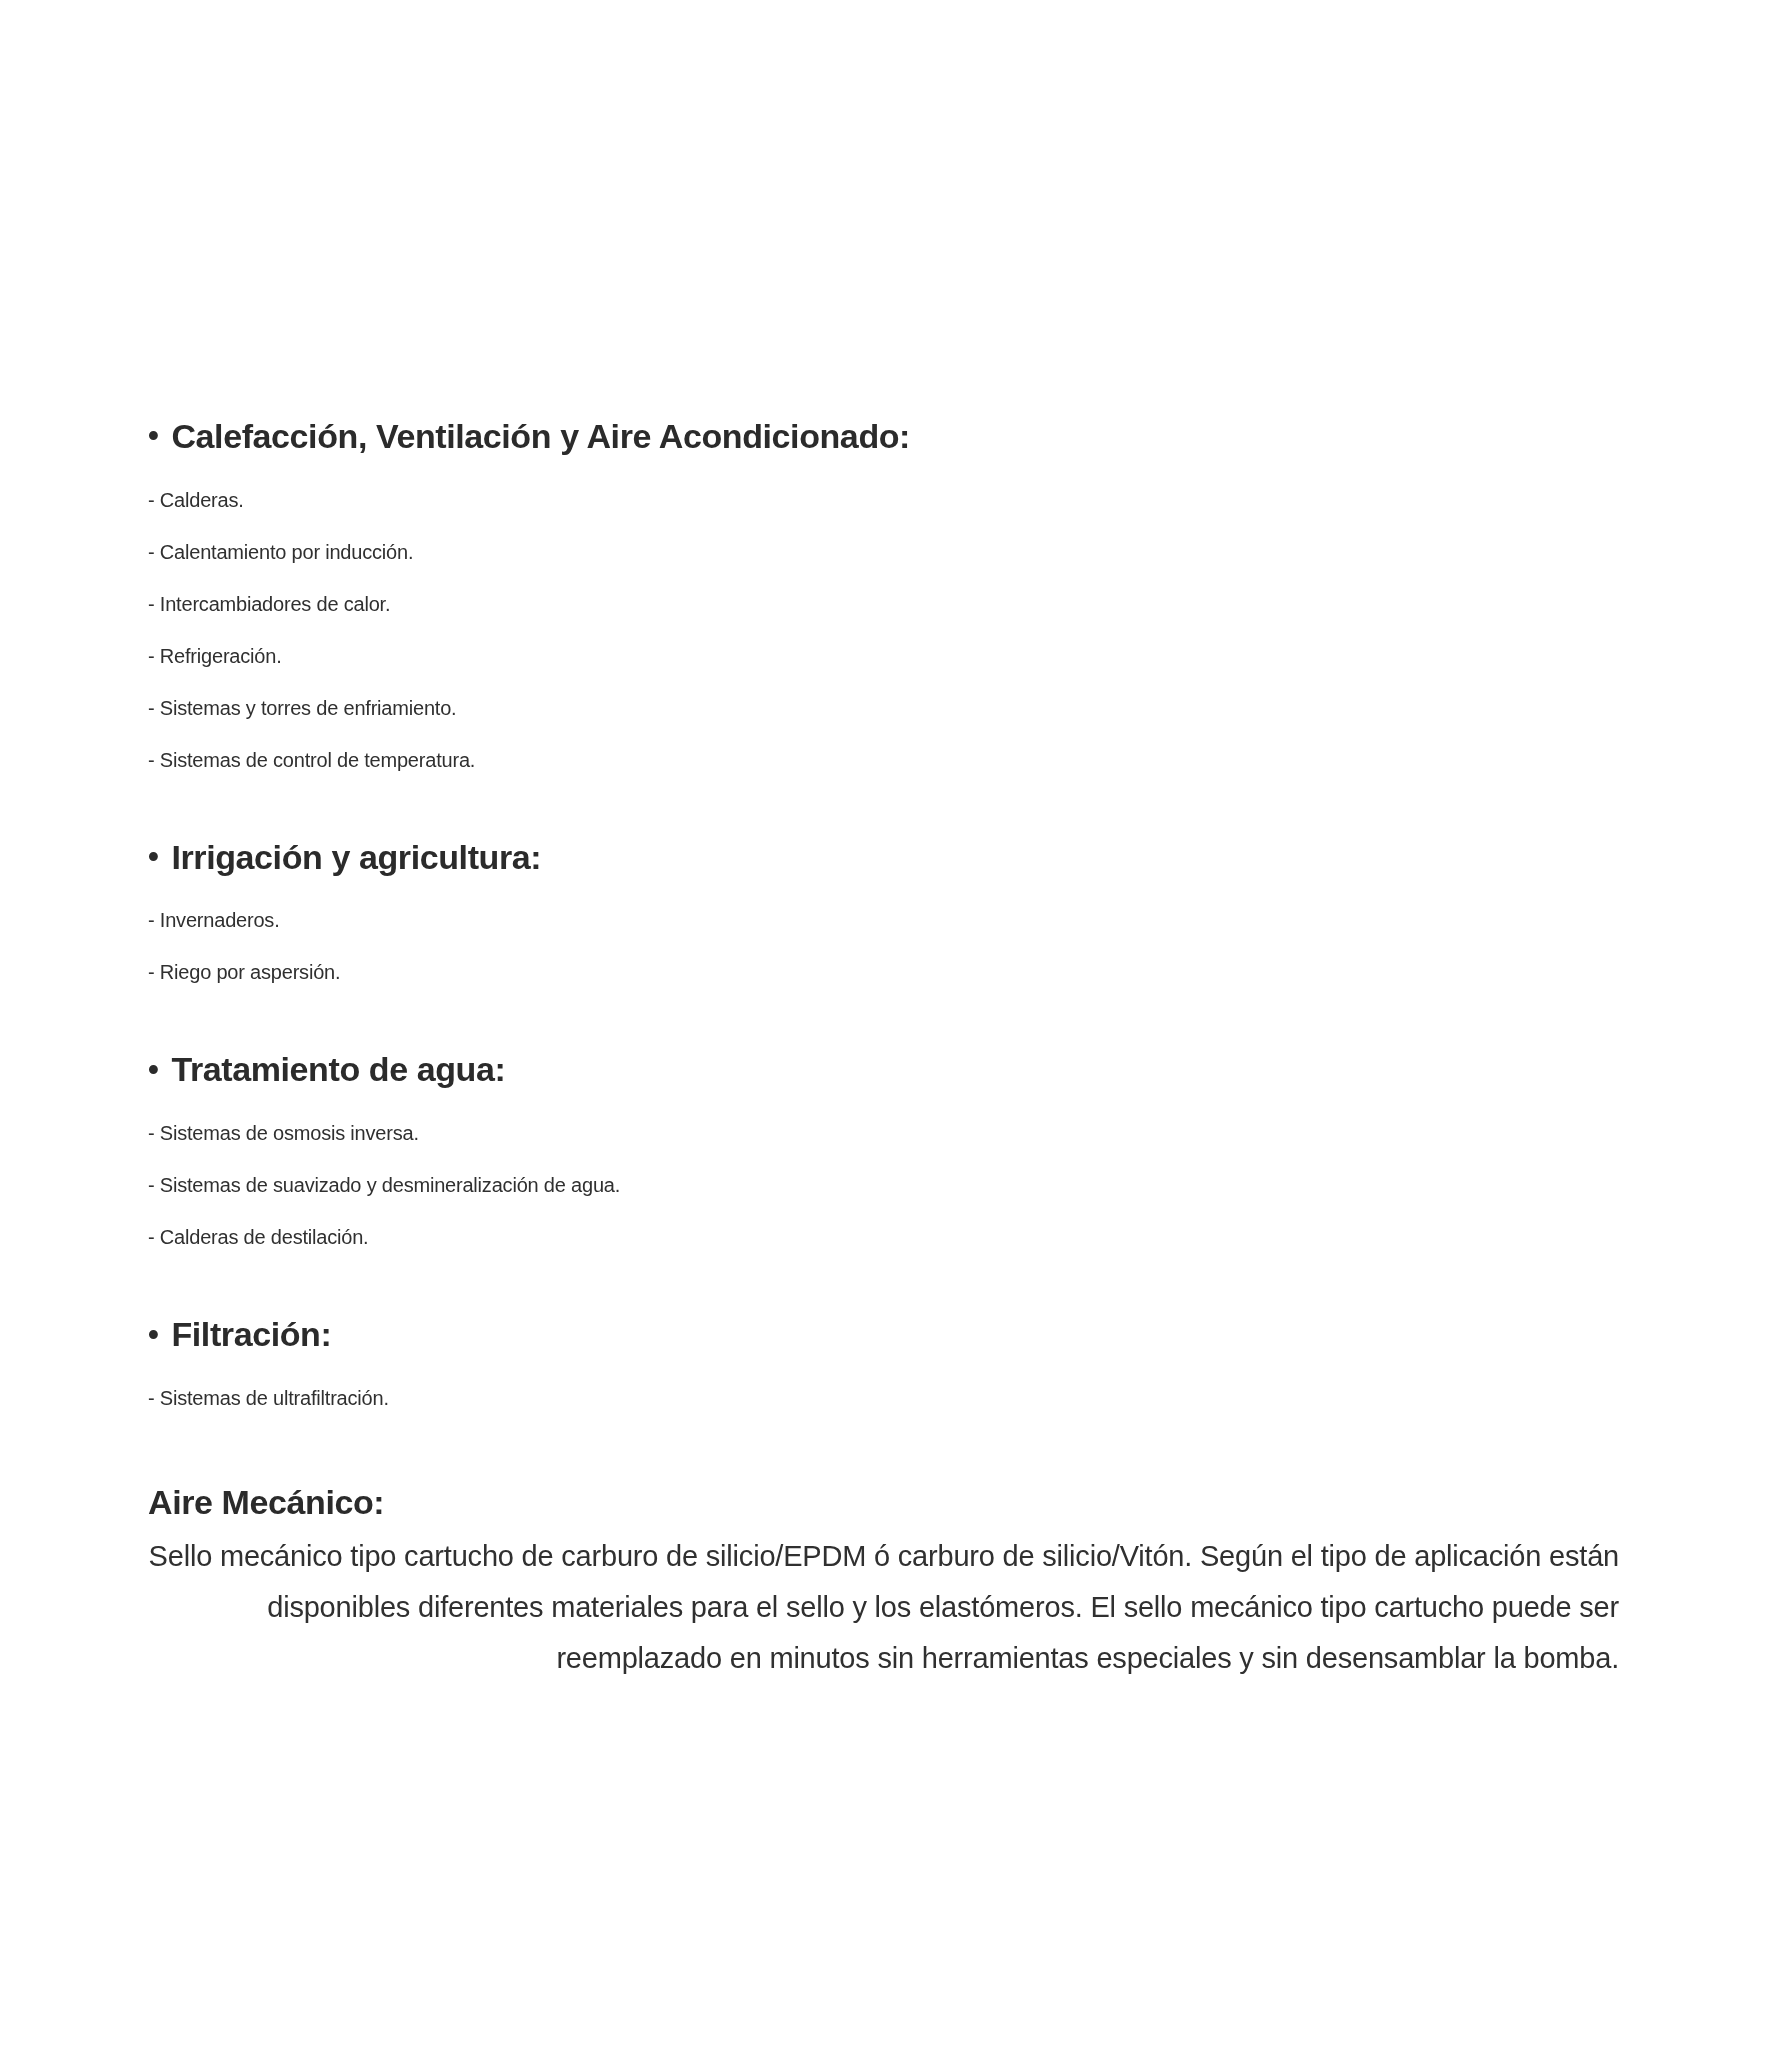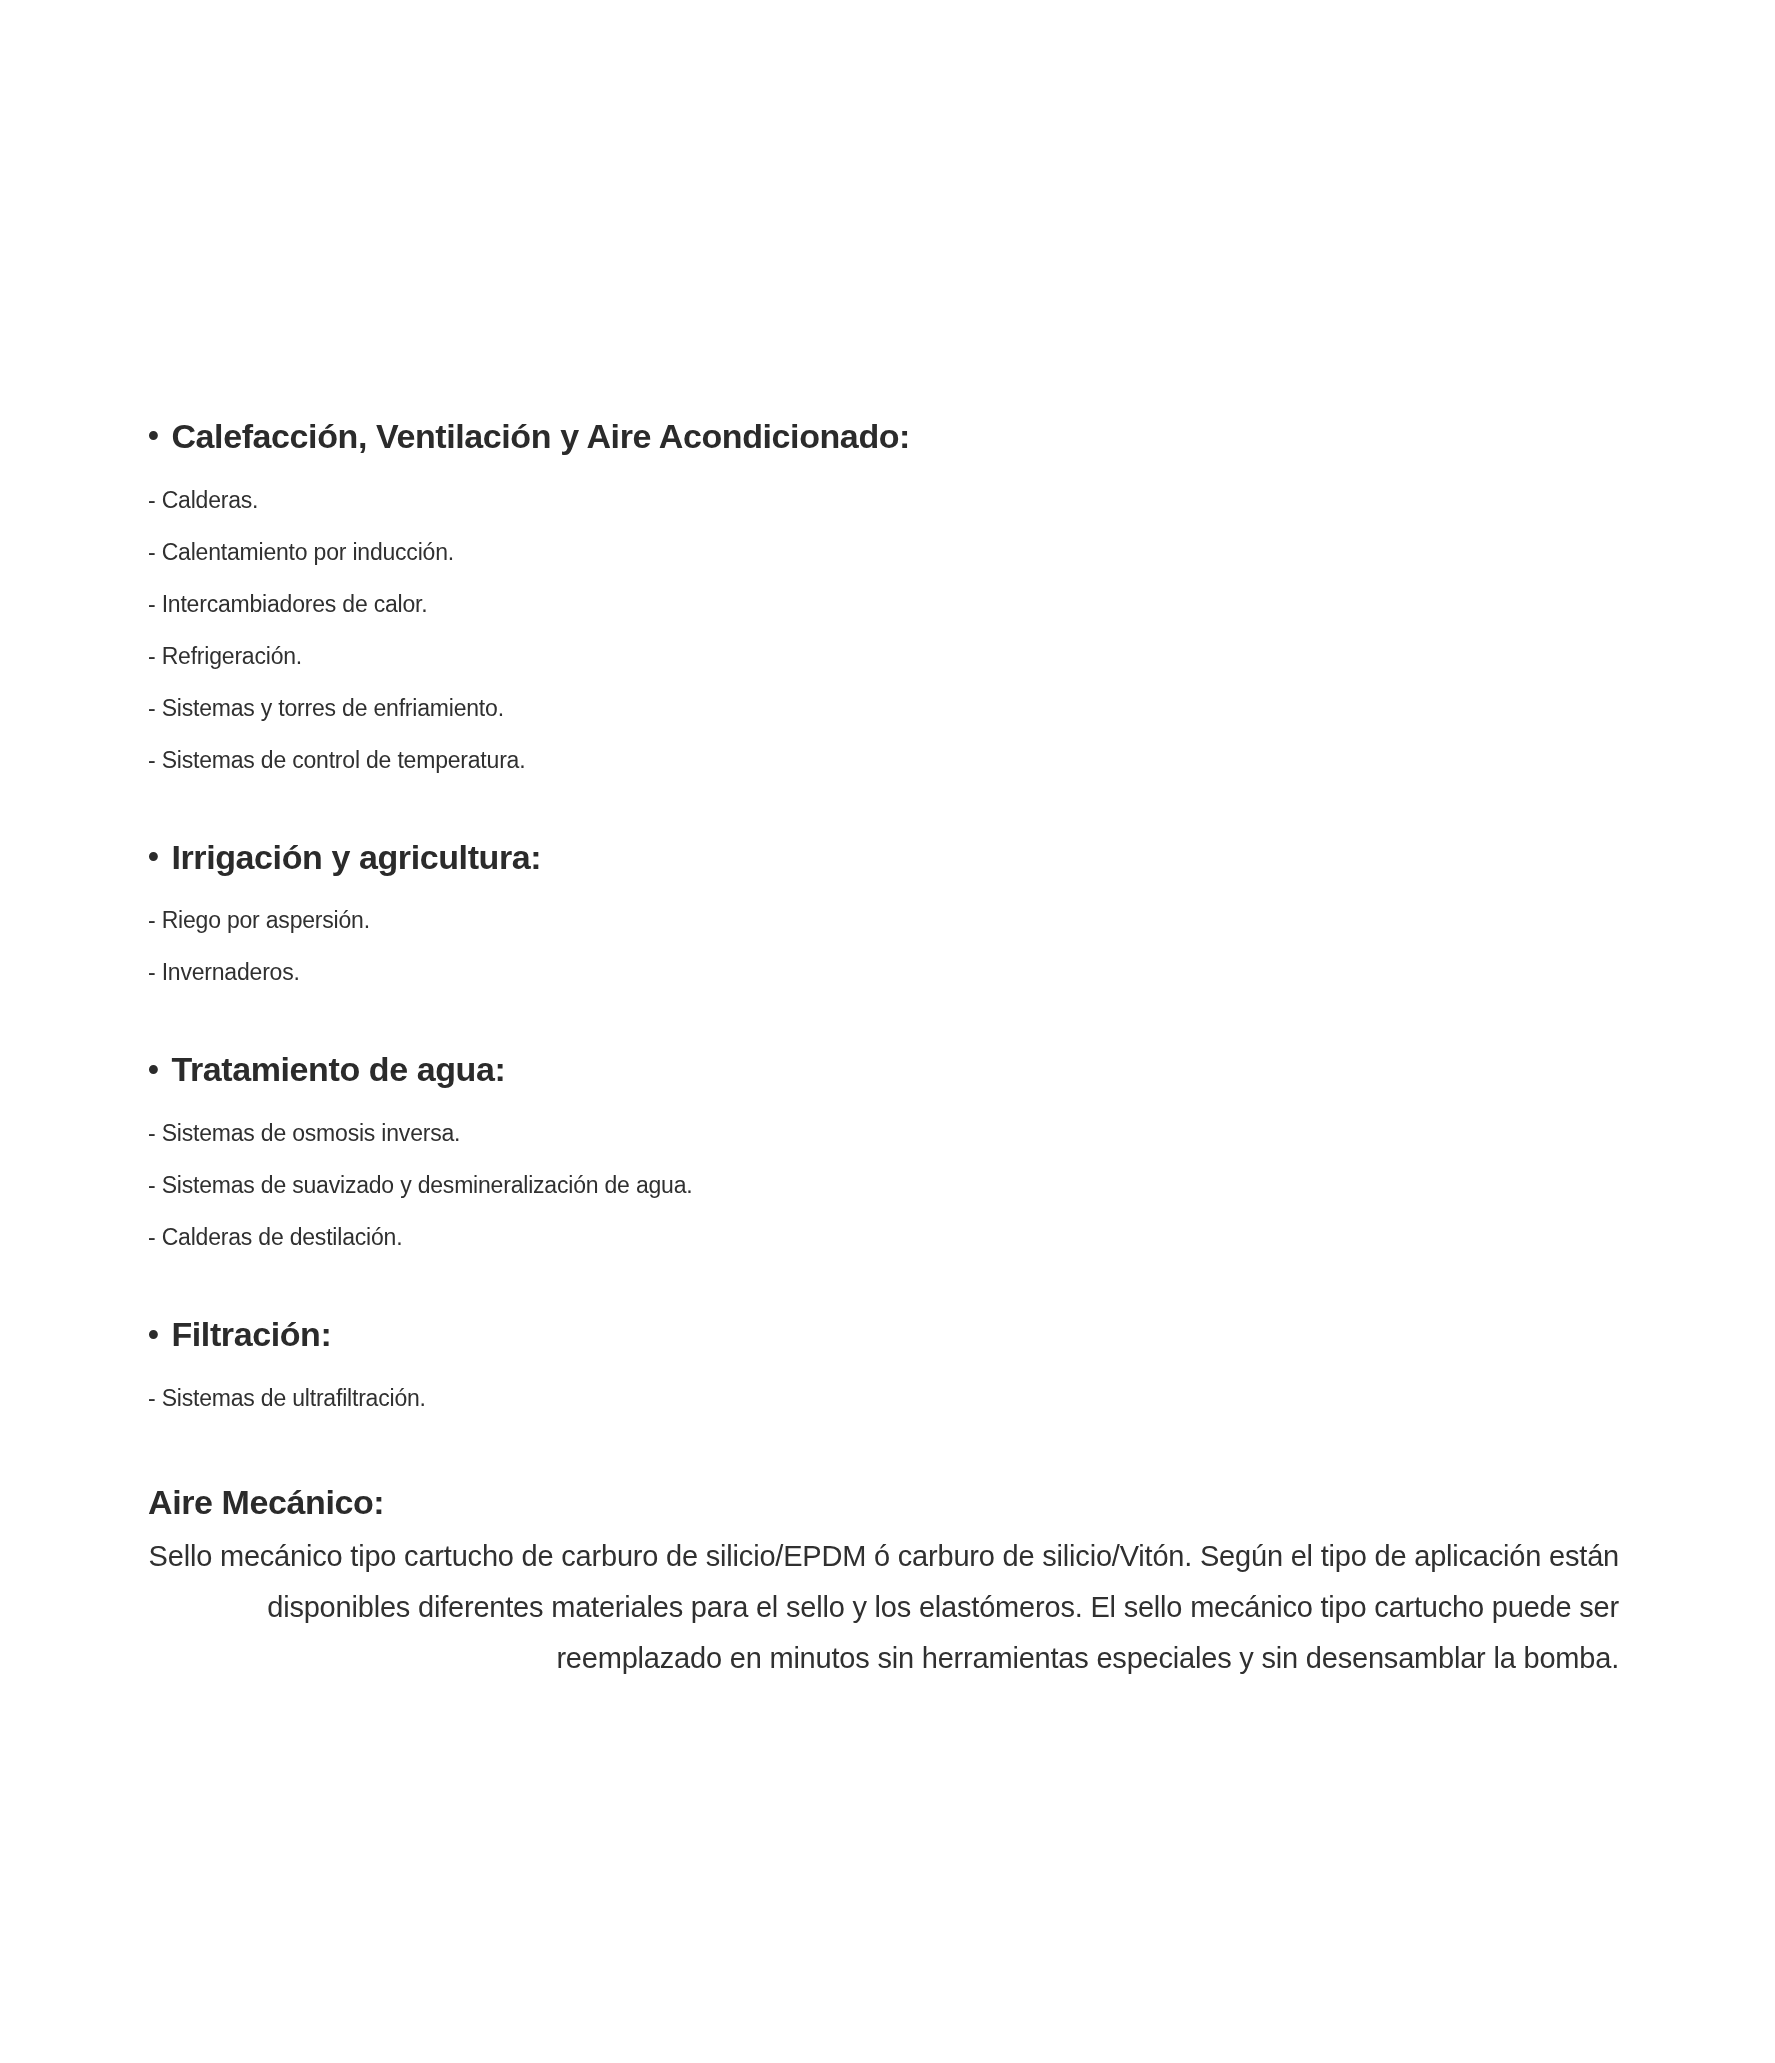--- a/index.html
+++ b/index.html
@@ -37,21 +37,21 @@
     color: #2b2b2b;
     white-space: nowrap;
   }
   .sec-title .bullet {
     display: inline-block;
     margin-right: 13px;
     font-size: 31px;
     vertical-align: 1.6px;
   }
   .list-item {
-    font-size: 23px;
+    font-size: 20px;
     line-height: 52px;
     letter-spacing: -0.2px;
     white-space: nowrap;
     color: #303030;
   }
   .seal-section {
     margin-top: 52px;
   }
   .seal-title {
     font-size: 34px;
@@ -85,22 +85,22 @@
       <div class="list-item">- Intercambiadores de calor.</div>
       <div class="list-item">- Refrigeración.</div>
       <div class="list-item">- Sistemas y torres de enfriamiento.</div>
       <div class="list-item">- Sistemas de control de temperatura.</div>
     </section>
 
     <section class="list-section">
       <h2 class="sec-title">
         <span class="bullet">•</span><span>Irrigación y agricultura:</span>
       </h2>
+      <div class="list-item">- Invernaderos.</div>
       <div class="list-item">- Riego por aspersión.</div>
-      <div class="list-item">- Invernaderos.</div>
     </section>
 
     <section class="list-section">
       <h2 class="sec-title">
         <span class="bullet">•</span><span>Tratamiento de agua:</span>
       </h2>
       <div class="list-item">- Sistemas de osmosis inversa.</div>
       <div class="list-item">- Sistemas de suavizado y desmineralización de agua.</div>
       <div class="list-item">- Calderas de destilación.</div>
     </section>

